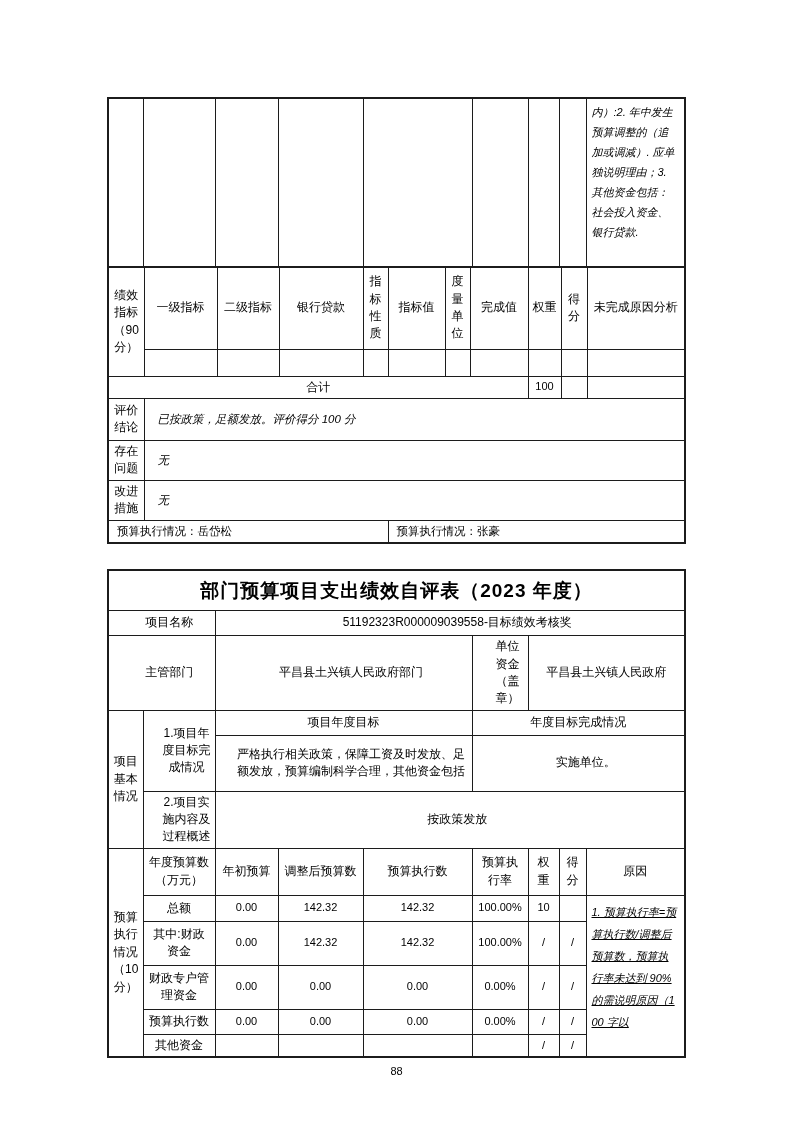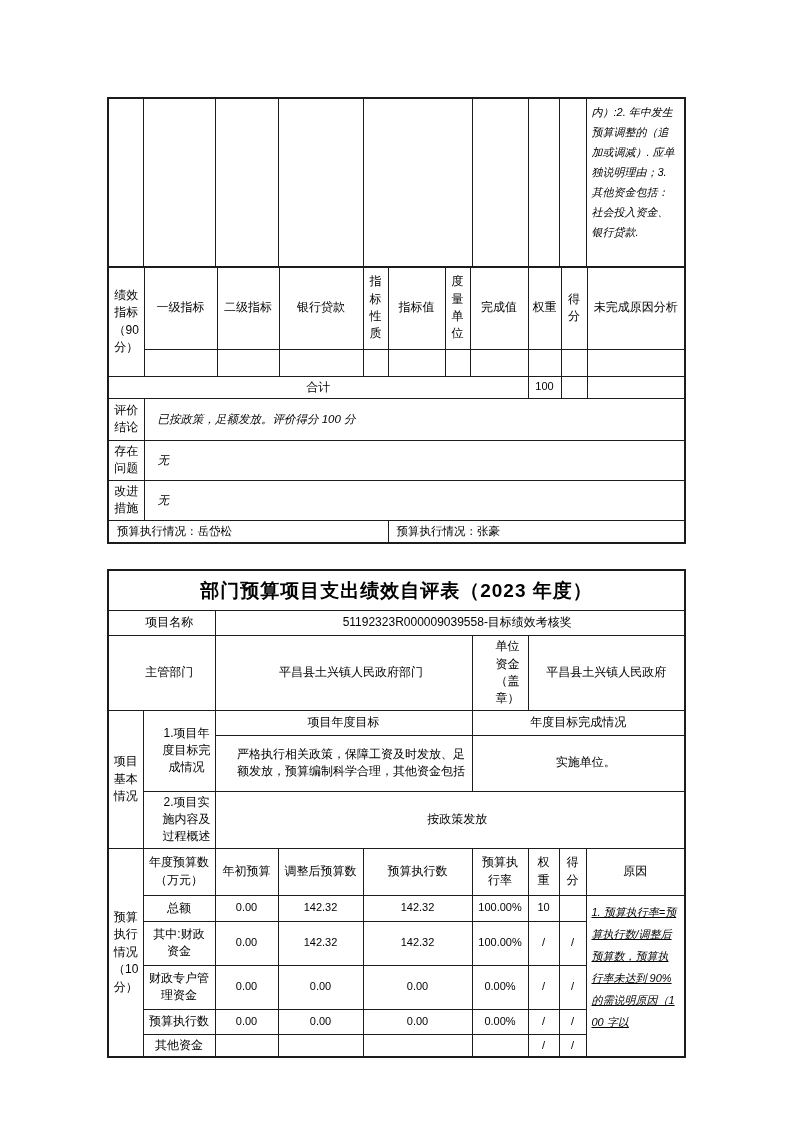--- a/index.html
+++ b/index.html
@@ -243,14 +243,15 @@
       <td class="num"></td>
       <td class="num"></td>
       <td class="num"></td>
       <td class="num"></td>
       <td class="num">/</td>
       <td class="num">/</td>
     </tr>
   </tbody>
     </table>
 
+  <div class="pageno">88</div>
 
 </div>
 
 </body></html>

